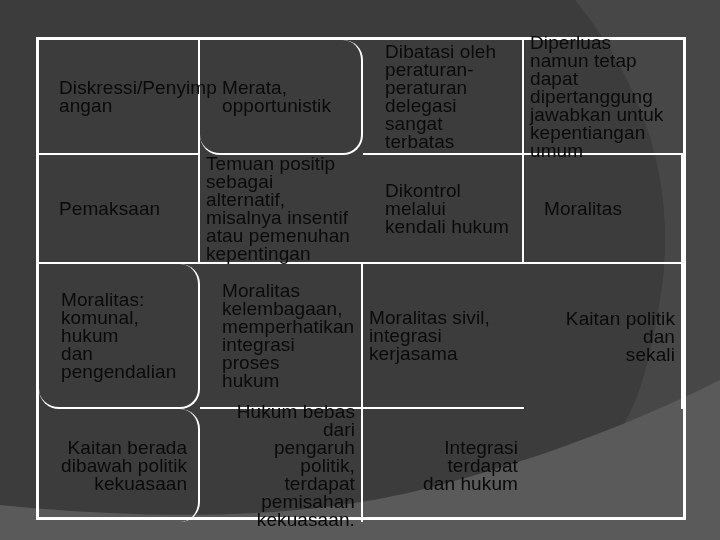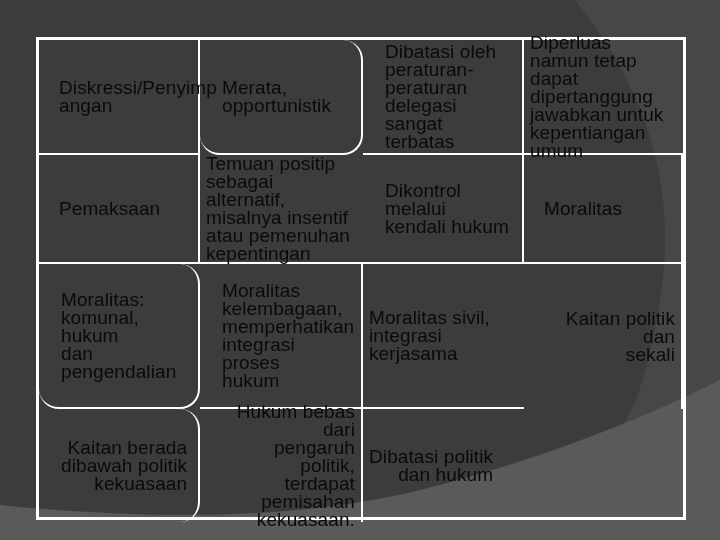--- a/index.html
+++ b/index.html
@@ -143,17 +143,17 @@
 kekuasaan</span>
     </div>
     <div class="cell col3 last-row">
       <span class="txt">Hukum bebas dari
 pengaruh politik,
 terdapat
 pemisahan
 kekuasaan.</span>
     </div>
     <div class="cell col4 last-col last-row">
-      <span class="txt shift-up">Dibatasi politik
+      <span class="txt shift-up">Integrasi terdapat
 dan hukum</span>
     </div>
   </div>
 </div>
 
 </body></html>

